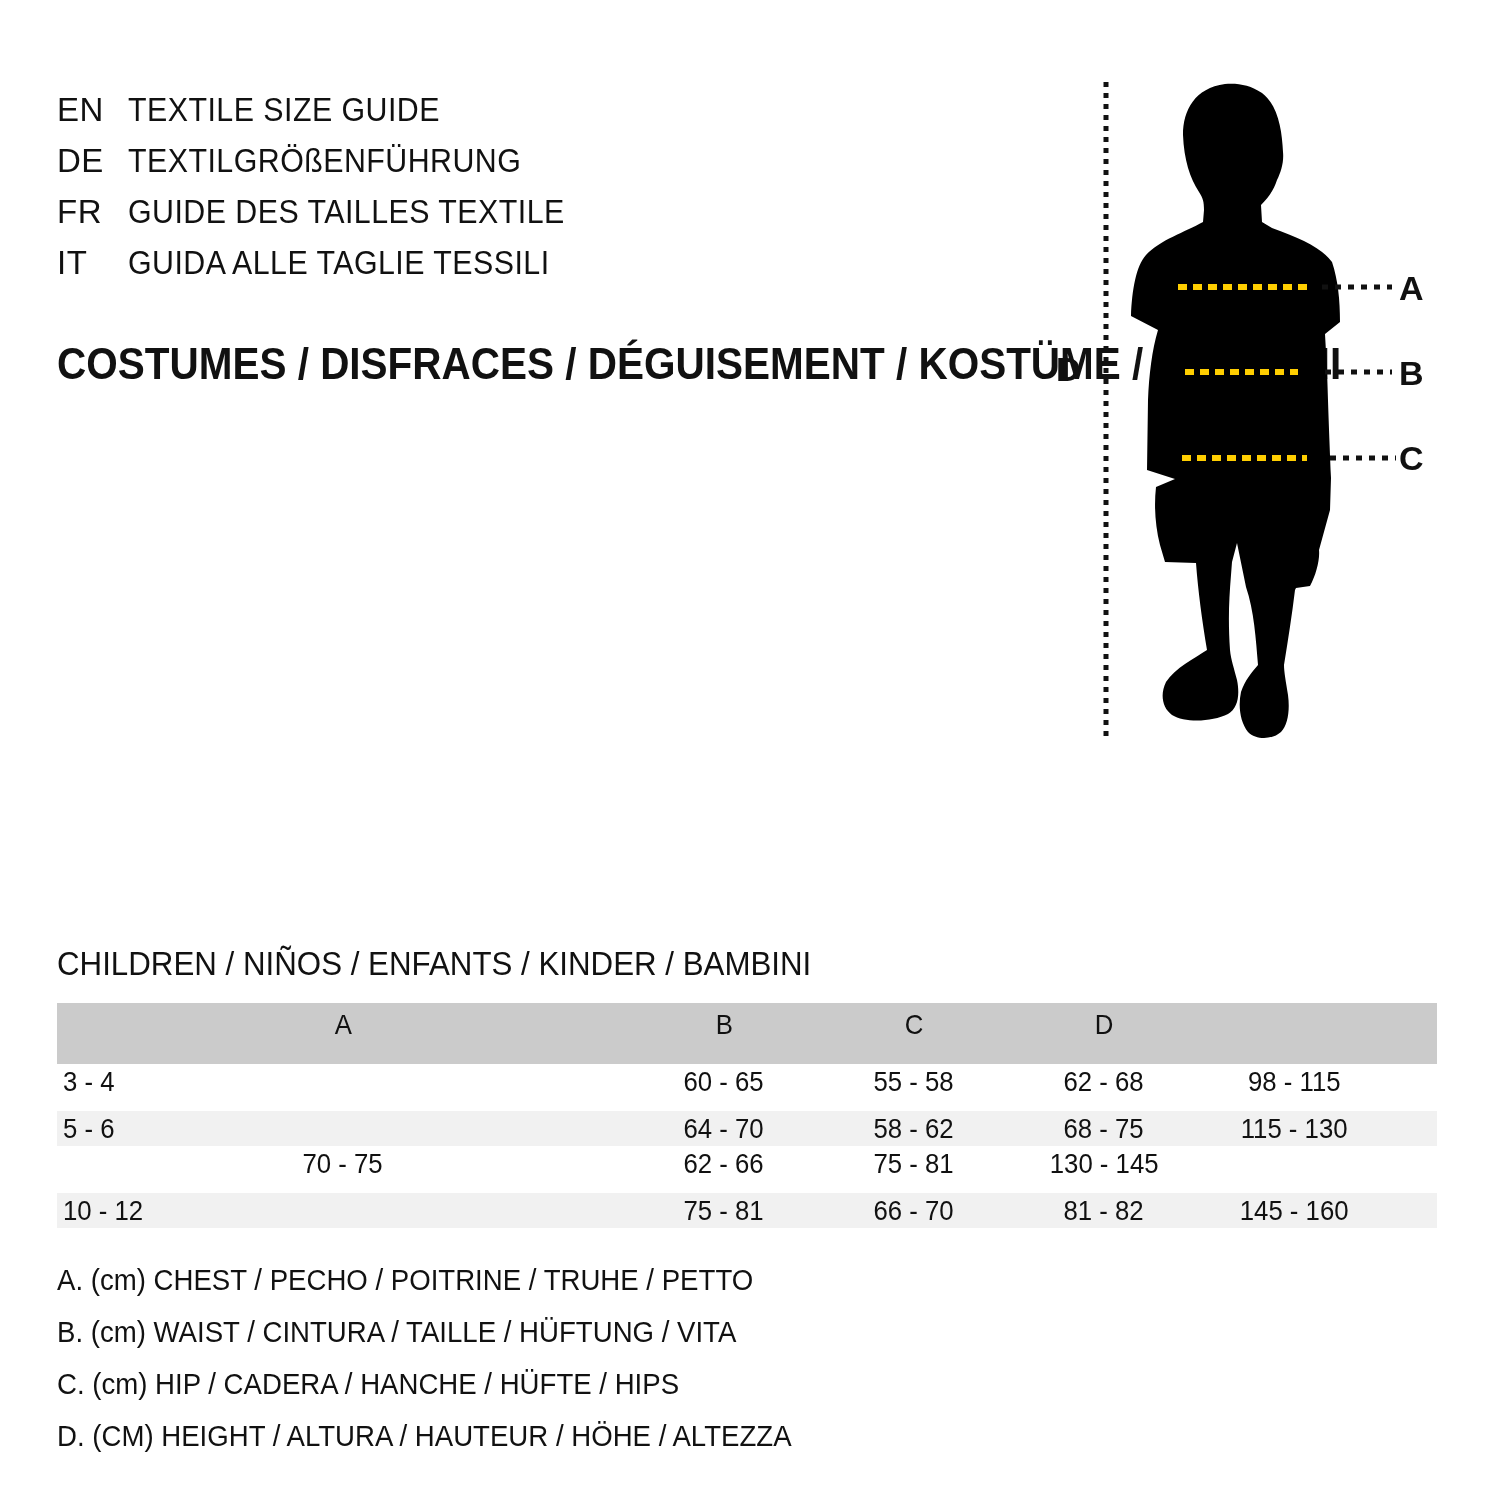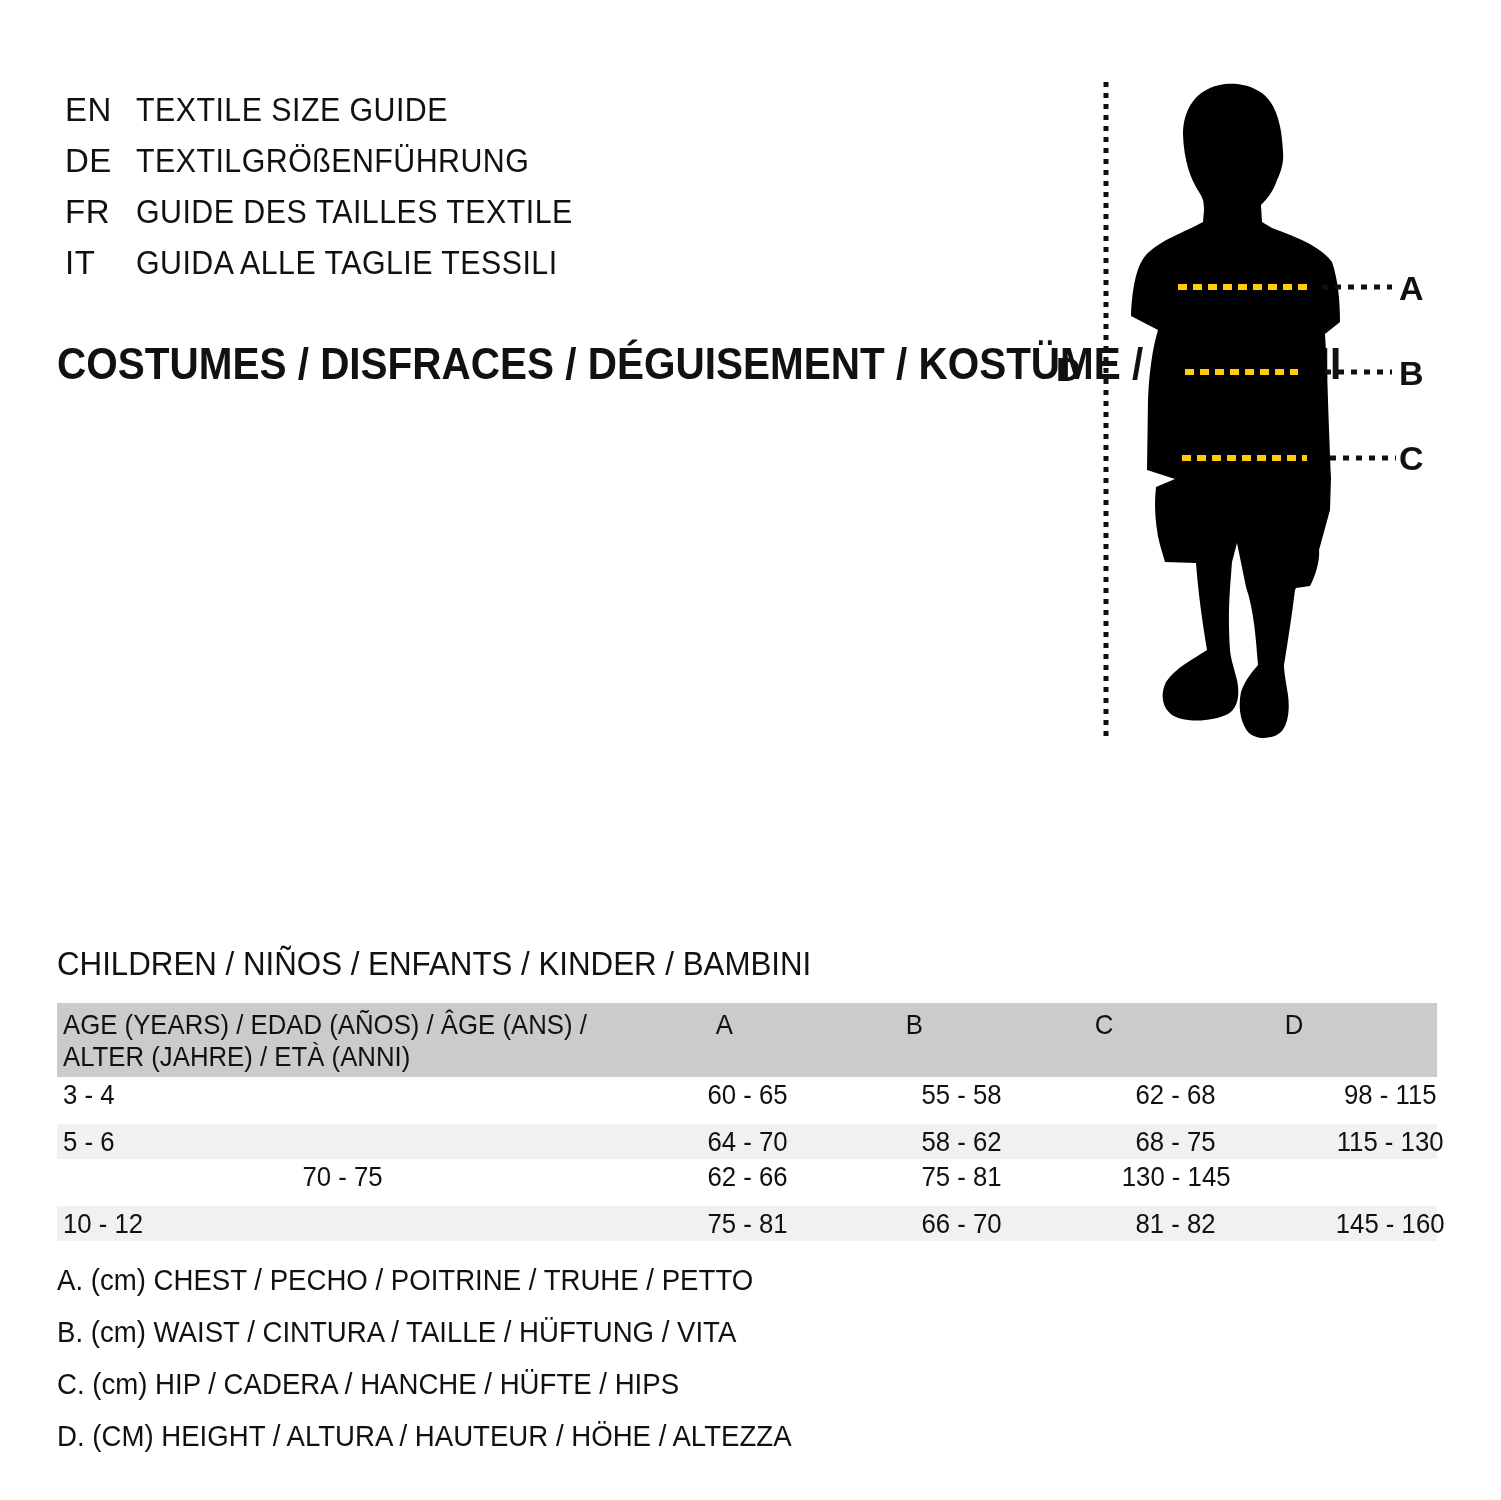--- a/index.html
+++ b/index.html
@@ -7,21 +7,21 @@
     width:1501px;height:1500px;position:relative;overflow:hidden;
     font-family:"Liberation Sans","DejaVu Sans",sans-serif;
     color:#111111;
   }
   .abs{position:absolute;}
   
   .cx{display:inline-block;transform:scaleX(0.92);transform-origin:0 50%;white-space:nowrap;}
   .cxc{display:inline-block;transform:scaleX(0.92);transform-origin:50% 50%;white-space:nowrap;}
 
   
-  .lang-block{left:57px;top:84px;margin-left:8px;}
+  .lang-block{left:57px;top:84px;}
   .lang-row{height:51px;line-height:51px;font-size:33px;letter-spacing:0.5px;}
   .lang-code{position:absolute;left:0;}
   .lang-label{position:absolute;left:71px;}
   .lang-row{position:relative;width:700px;}
 
   
   .costumes{left:57px;top:340px;font-size:44px;font-weight:bold;line-height:48px;letter-spacing:0px;}
 
   
   .fig-svg{left:1040px;top:70px;width:420px;height:700px;}
@@ -33,21 +33,21 @@
 
   
   .tbl-title{left:57px;top:946px;font-size:34px;line-height:34px;}
   .size-table{left:57px;top:1003px;width:1380px;}
   .trow{display:grid;grid-template-columns:572px 190px 190px 190px 190px;align-items:center;}
   .thead{background:#cbcbcb;min-height:61px;align-items:start;padding-bottom:4px;box-sizing:border-box;}
   .thead .cell{padding-top:6px;}
   .cell{font-size:28px;line-height:32px;}
   .cell.age{padding-left:6px;text-align:left;}
   .cell.num{text-align:center;}
-  .drow{height:35px;gap:24px;}
+  .drow{height:35px;}
   .drow.alt{background:#f1f1f1;margin-top:12px;}
 
   
   .legend-block{left:57px;top:1250px;}
   .legend-line{height:45px;line-height:45px;font-size:30px;margin-top:7px;}
 </style>
 </head>
 <body>
 
 <div class="abs lang-block">
@@ -139,24 +139,20 @@
 <span class="abs fig-label lab-a">A</span>
 <span class="abs fig-label lab-b">B</span>
 <span class="abs fig-label lab-c">C</span>
 
 <div class="abs tbl-title">
   <span class="cx">CHILDREN / NIÑOS / ENFANTS / KINDER / BAMBINI</span>
 </div>
 
 <div class="abs size-table">
   <div class="trow thead">
-    <div class="cell age">
-      <span class="cx">AGE (YEARS) / EDAD (AÑOS) / ÂGE (ANS) /</span><br>
-      <span class="cx">ALTER (JAHRE) / ETÀ (ANNI)</span>
-    </div>
     <div class="cell num"><span class="cxc">A</span></div>
     <div class="cell num"><span class="cxc">B</span></div>
     <div class="cell num"><span class="cxc">C</span></div>
     <div class="cell num"><span class="cxc">D</span></div>
   </div>
 
   <div class="trow drow">
     <div class="cell age"><span class="cx">3 - 4</span></div>
     <div class="cell num"><span class="cxc">60 - 65</span></div>
     <div class="cell num"><span class="cxc">55 - 58</span></div>

